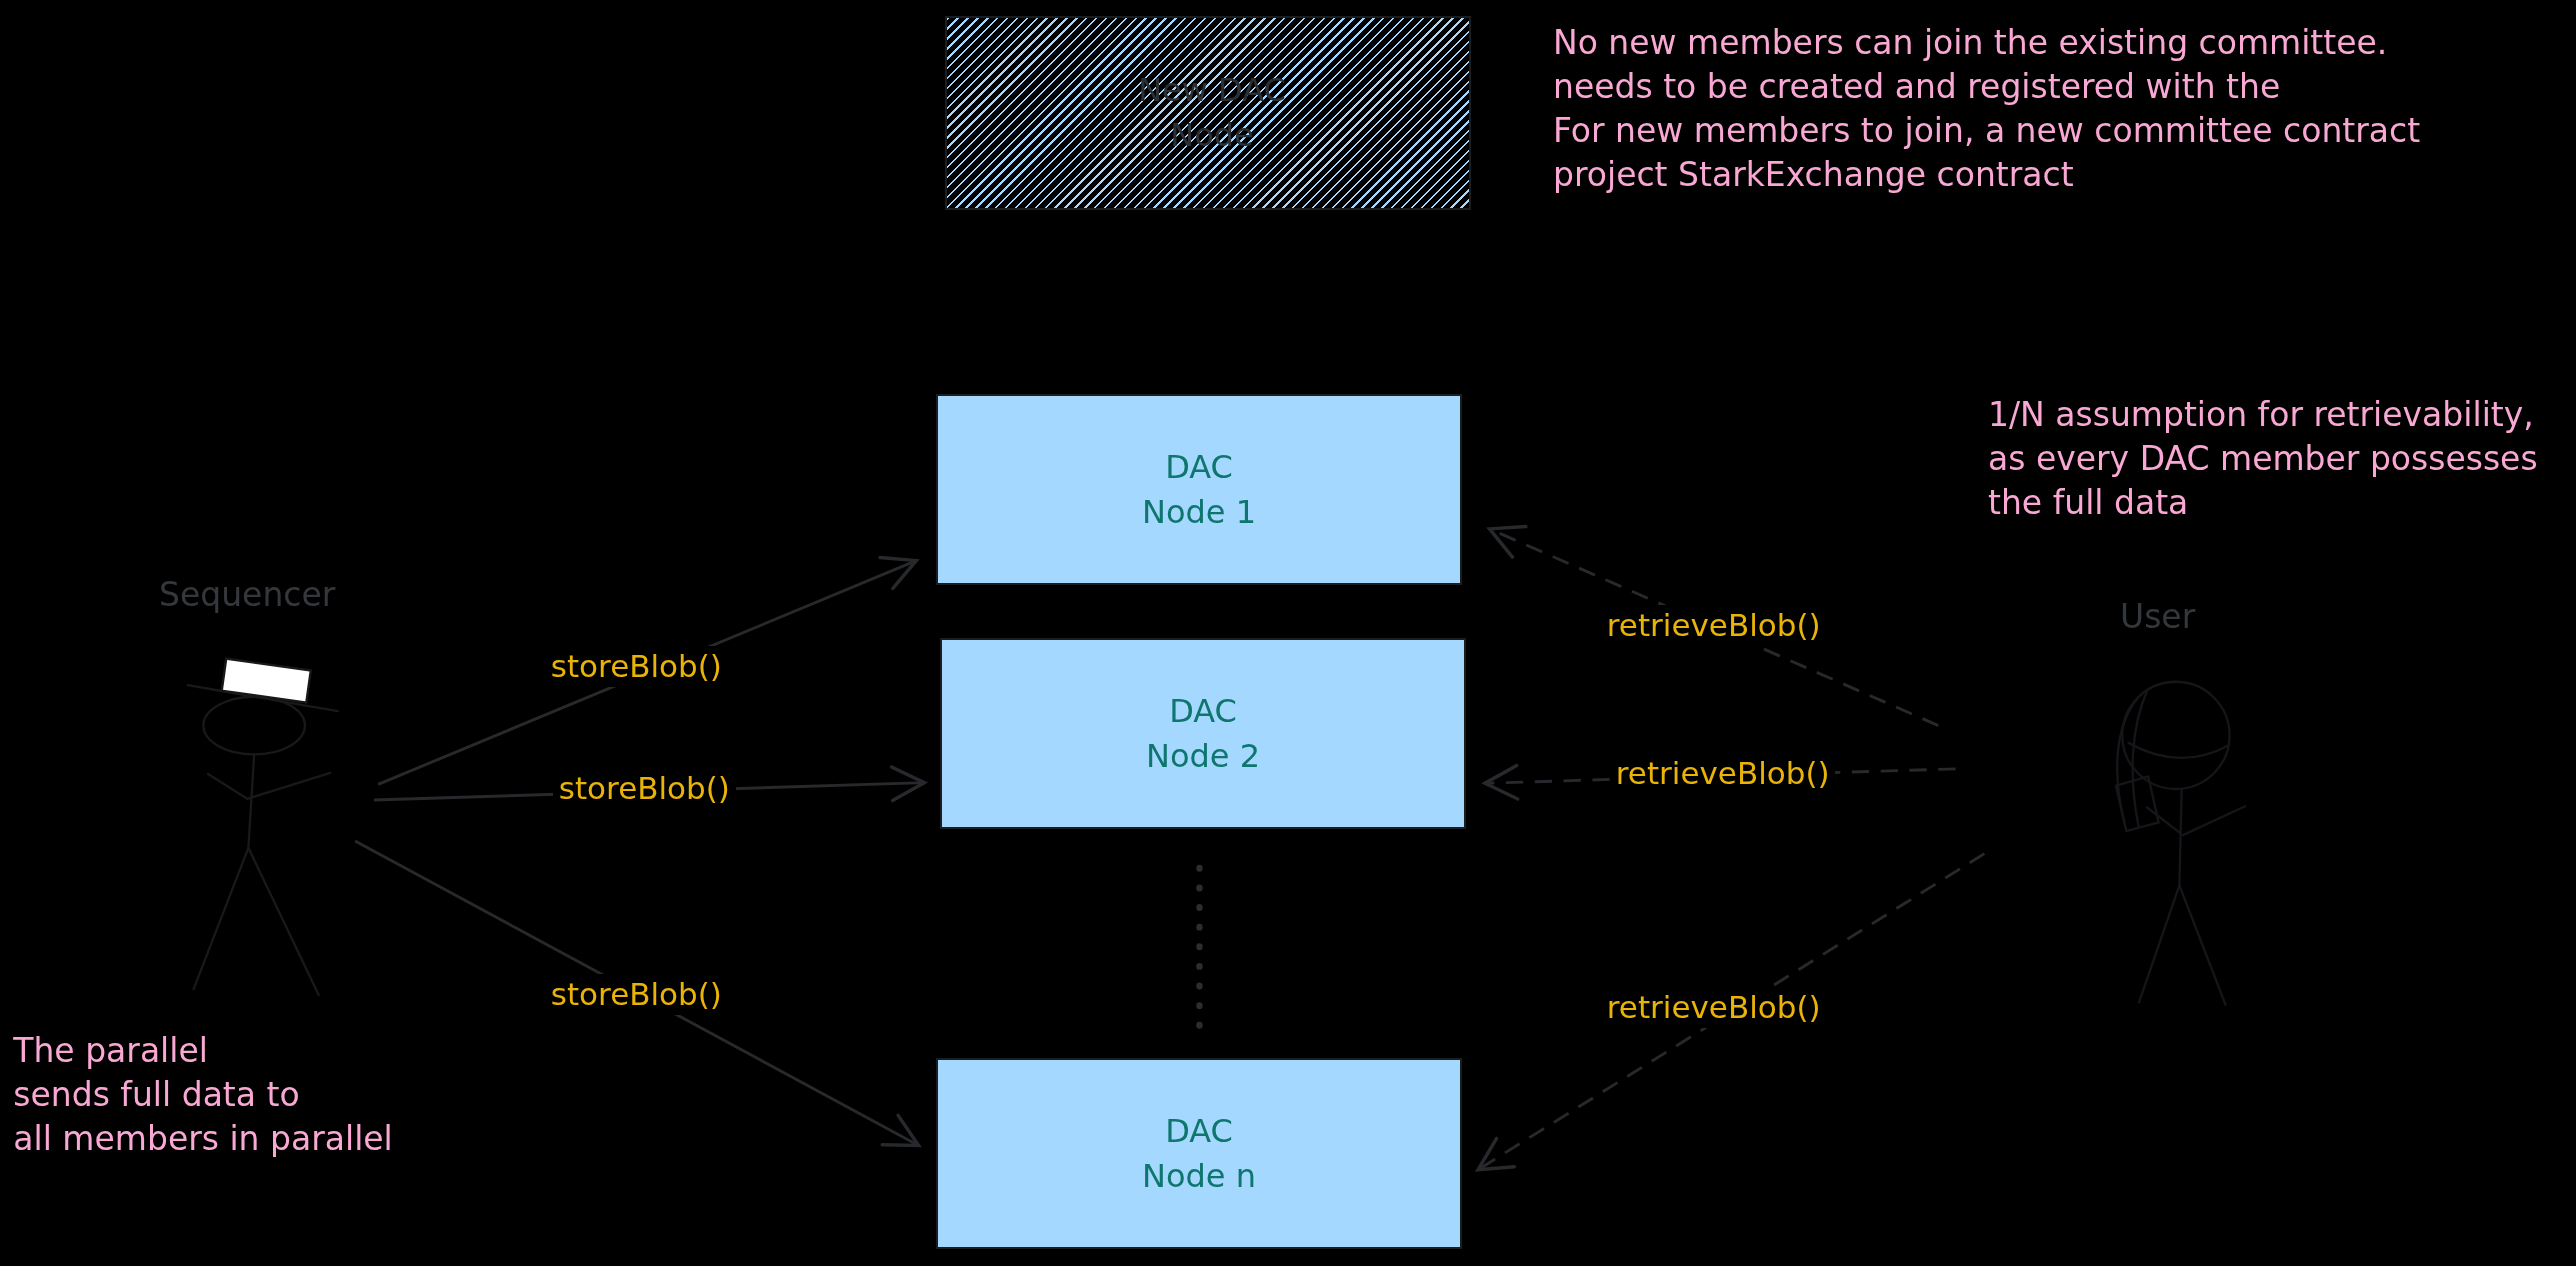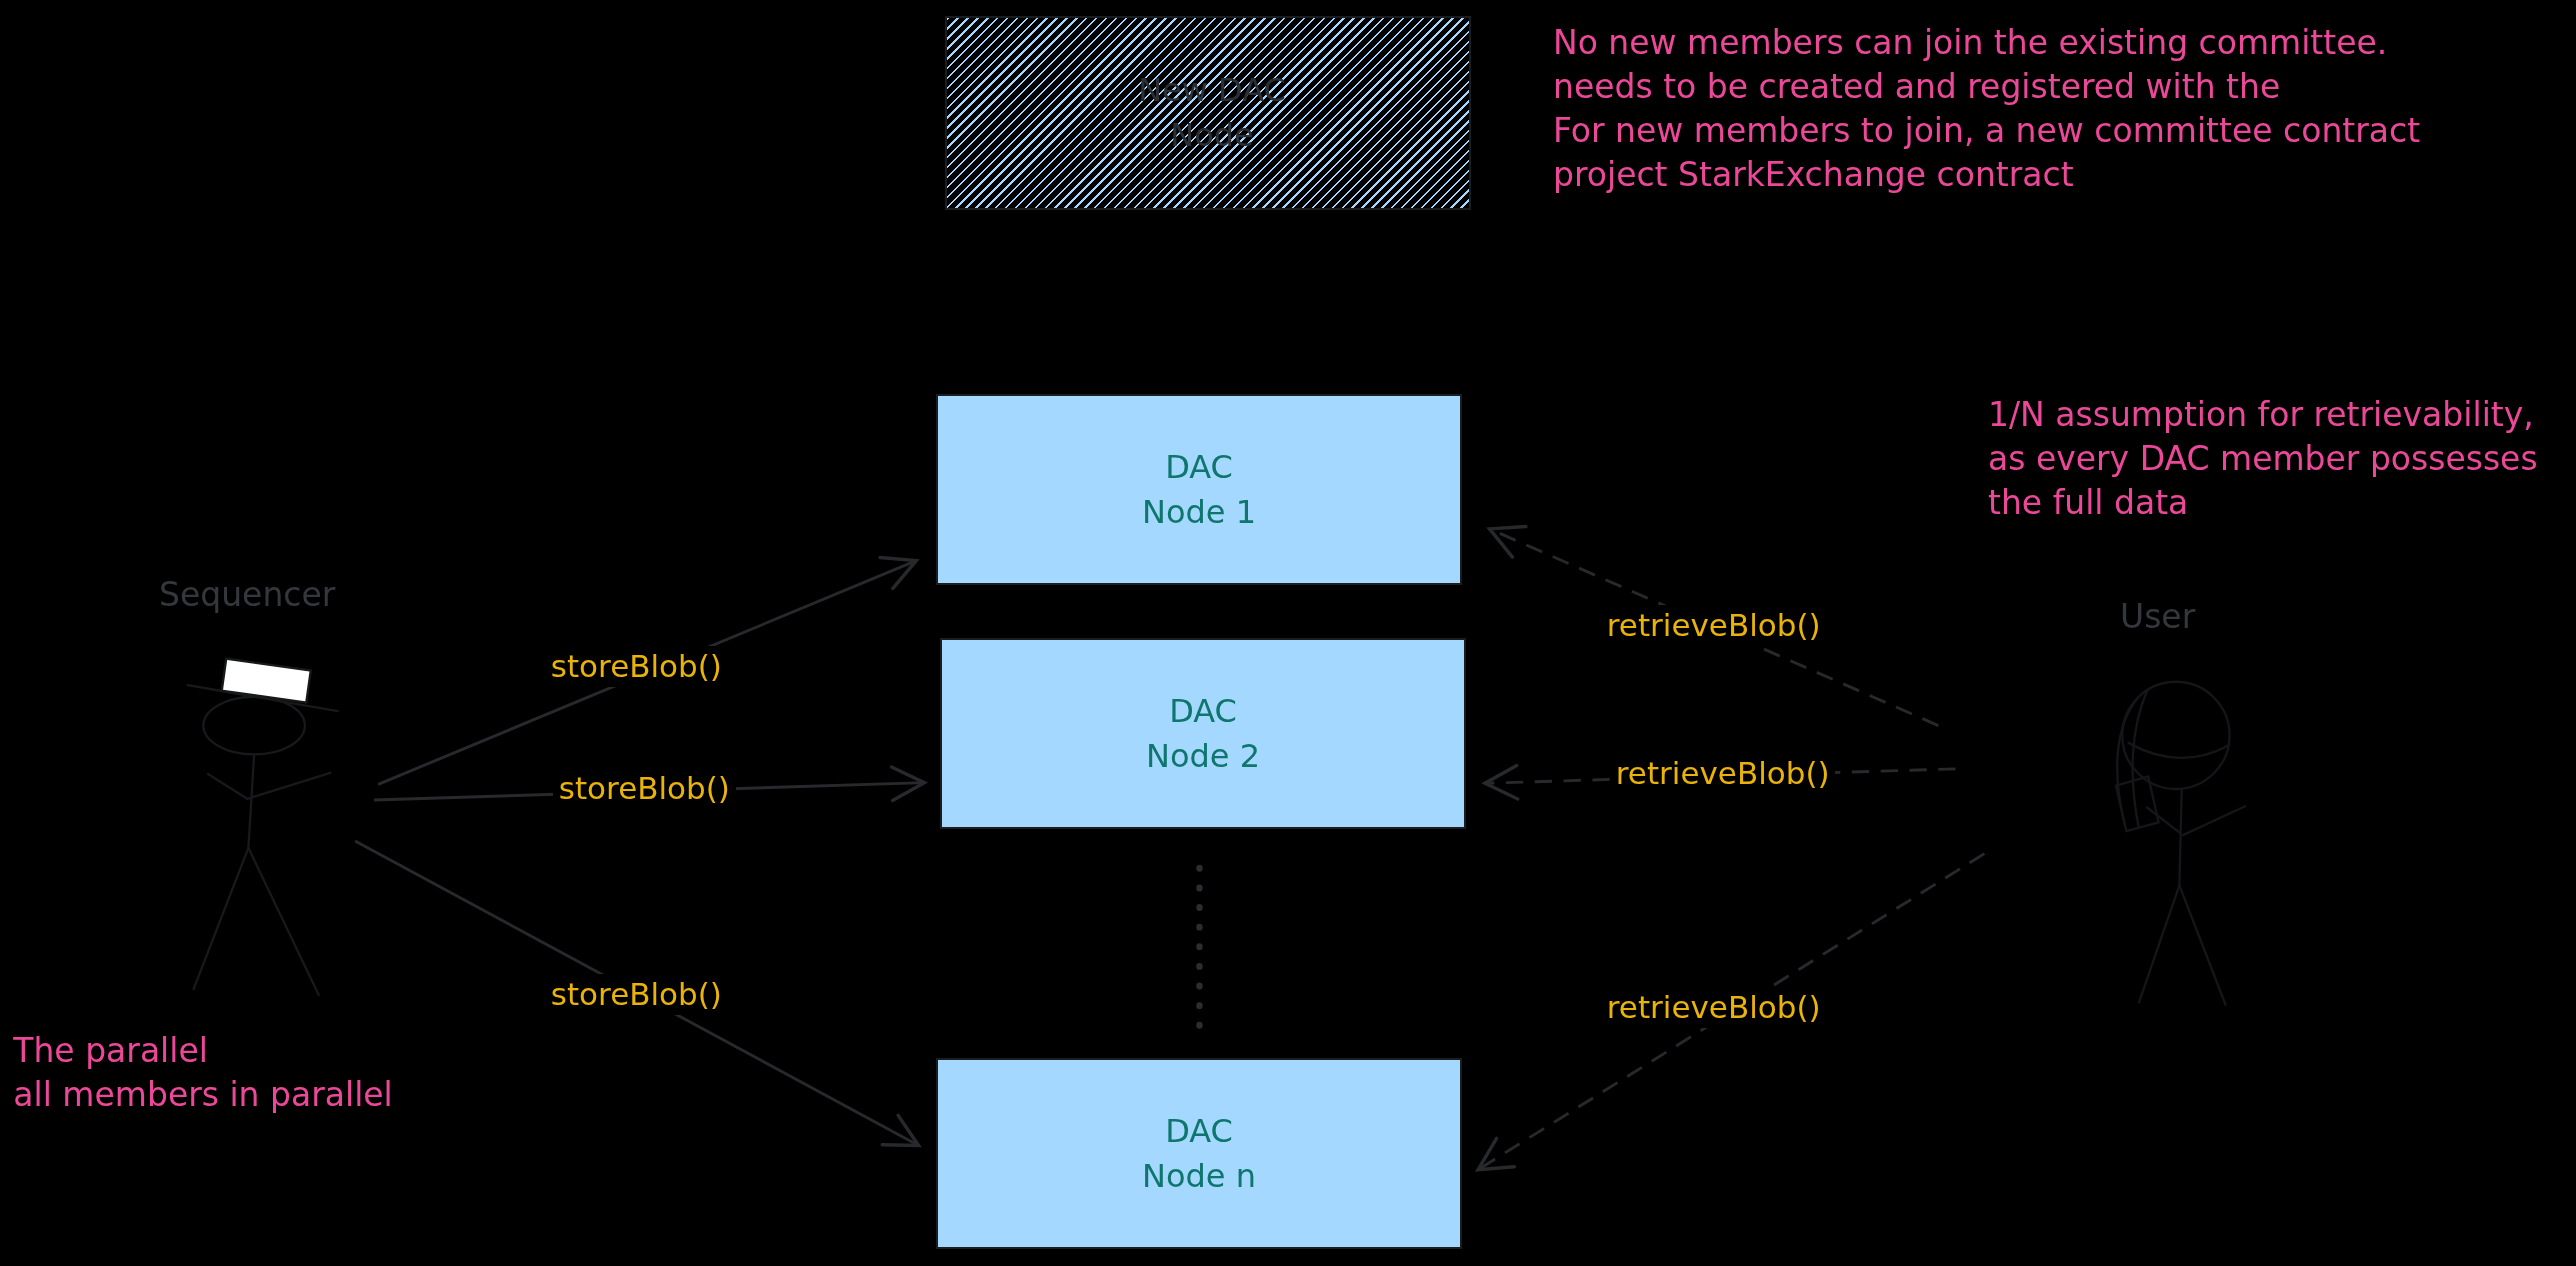--- a/index.html
+++ b/index.html
@@ -7,21 +7,21 @@
           font-family:"DejaVu Sans",sans-serif;}
   svg{position:absolute;left:0;top:0;}
 
   .box{position:absolute;box-sizing:border-box;border:2.9px solid #1b1e21;
        display:flex;flex-direction:column;align-items:center;justify-content:center;
        font-size:32px;line-height:45px;color:#0f766e;text-align:center;}
   .box.blue{background:#a5d8ff;}
   .box.hatch{color:#2c3034;
        background-image:repeating-linear-gradient(135deg,#a5d8ff 0,#a5d8ff 1.7px,transparent 1.7px,transparent 7px);padding-left:8px;}
 
-  .note{position:absolute;font-size:33px;line-height:44px;color:#ec4899;white-space:nowrap;}
+  .note{position:absolute;font-size:33px;line-height:44px;color:#f9a8d4;white-space:nowrap;}
   .actor-label{position:absolute;font-size:33px;color:#34383c;white-space:nowrap;}
   .edge-label{position:absolute;font-size:31px;color:#eab308;background:#000;
               padding:2.3px 5.8px;white-space:nowrap;}
 </style>
 </head>
 <body>
 
 <div id="canvas">
 
   <svg width="2576" height="1266" viewBox="0 0 4465 2195">
@@ -94,20 +94,21 @@
   </div>
 
   <div class="note" style="left:1988px;top:393px;">
     <div>1/N assumption for retrievability,</div>
     <div>as every DAC member possesses</div>
     <div>the full data</div>
   </div>
 
   <div class="note" style="left:13.3px;top:1029px;">
     <div>The parallel</div>
+    <div>sends full data to</div>
     <div>all members in parallel</div>
   </div>
 
   <div class="actor-label" style="left:159px;top:575px;">Sequencer</div>
   <div class="actor-label" style="left:2120px;top:597px;">User</div>
 
   <div class="edge-label" style="left:545px;top:646px;">storeBlob()</div>
   <div class="edge-label" style="left:553px;top:768px;">storeBlob()</div>
   <div class="edge-label" style="left:545px;top:974px;">storeBlob()</div>
 

